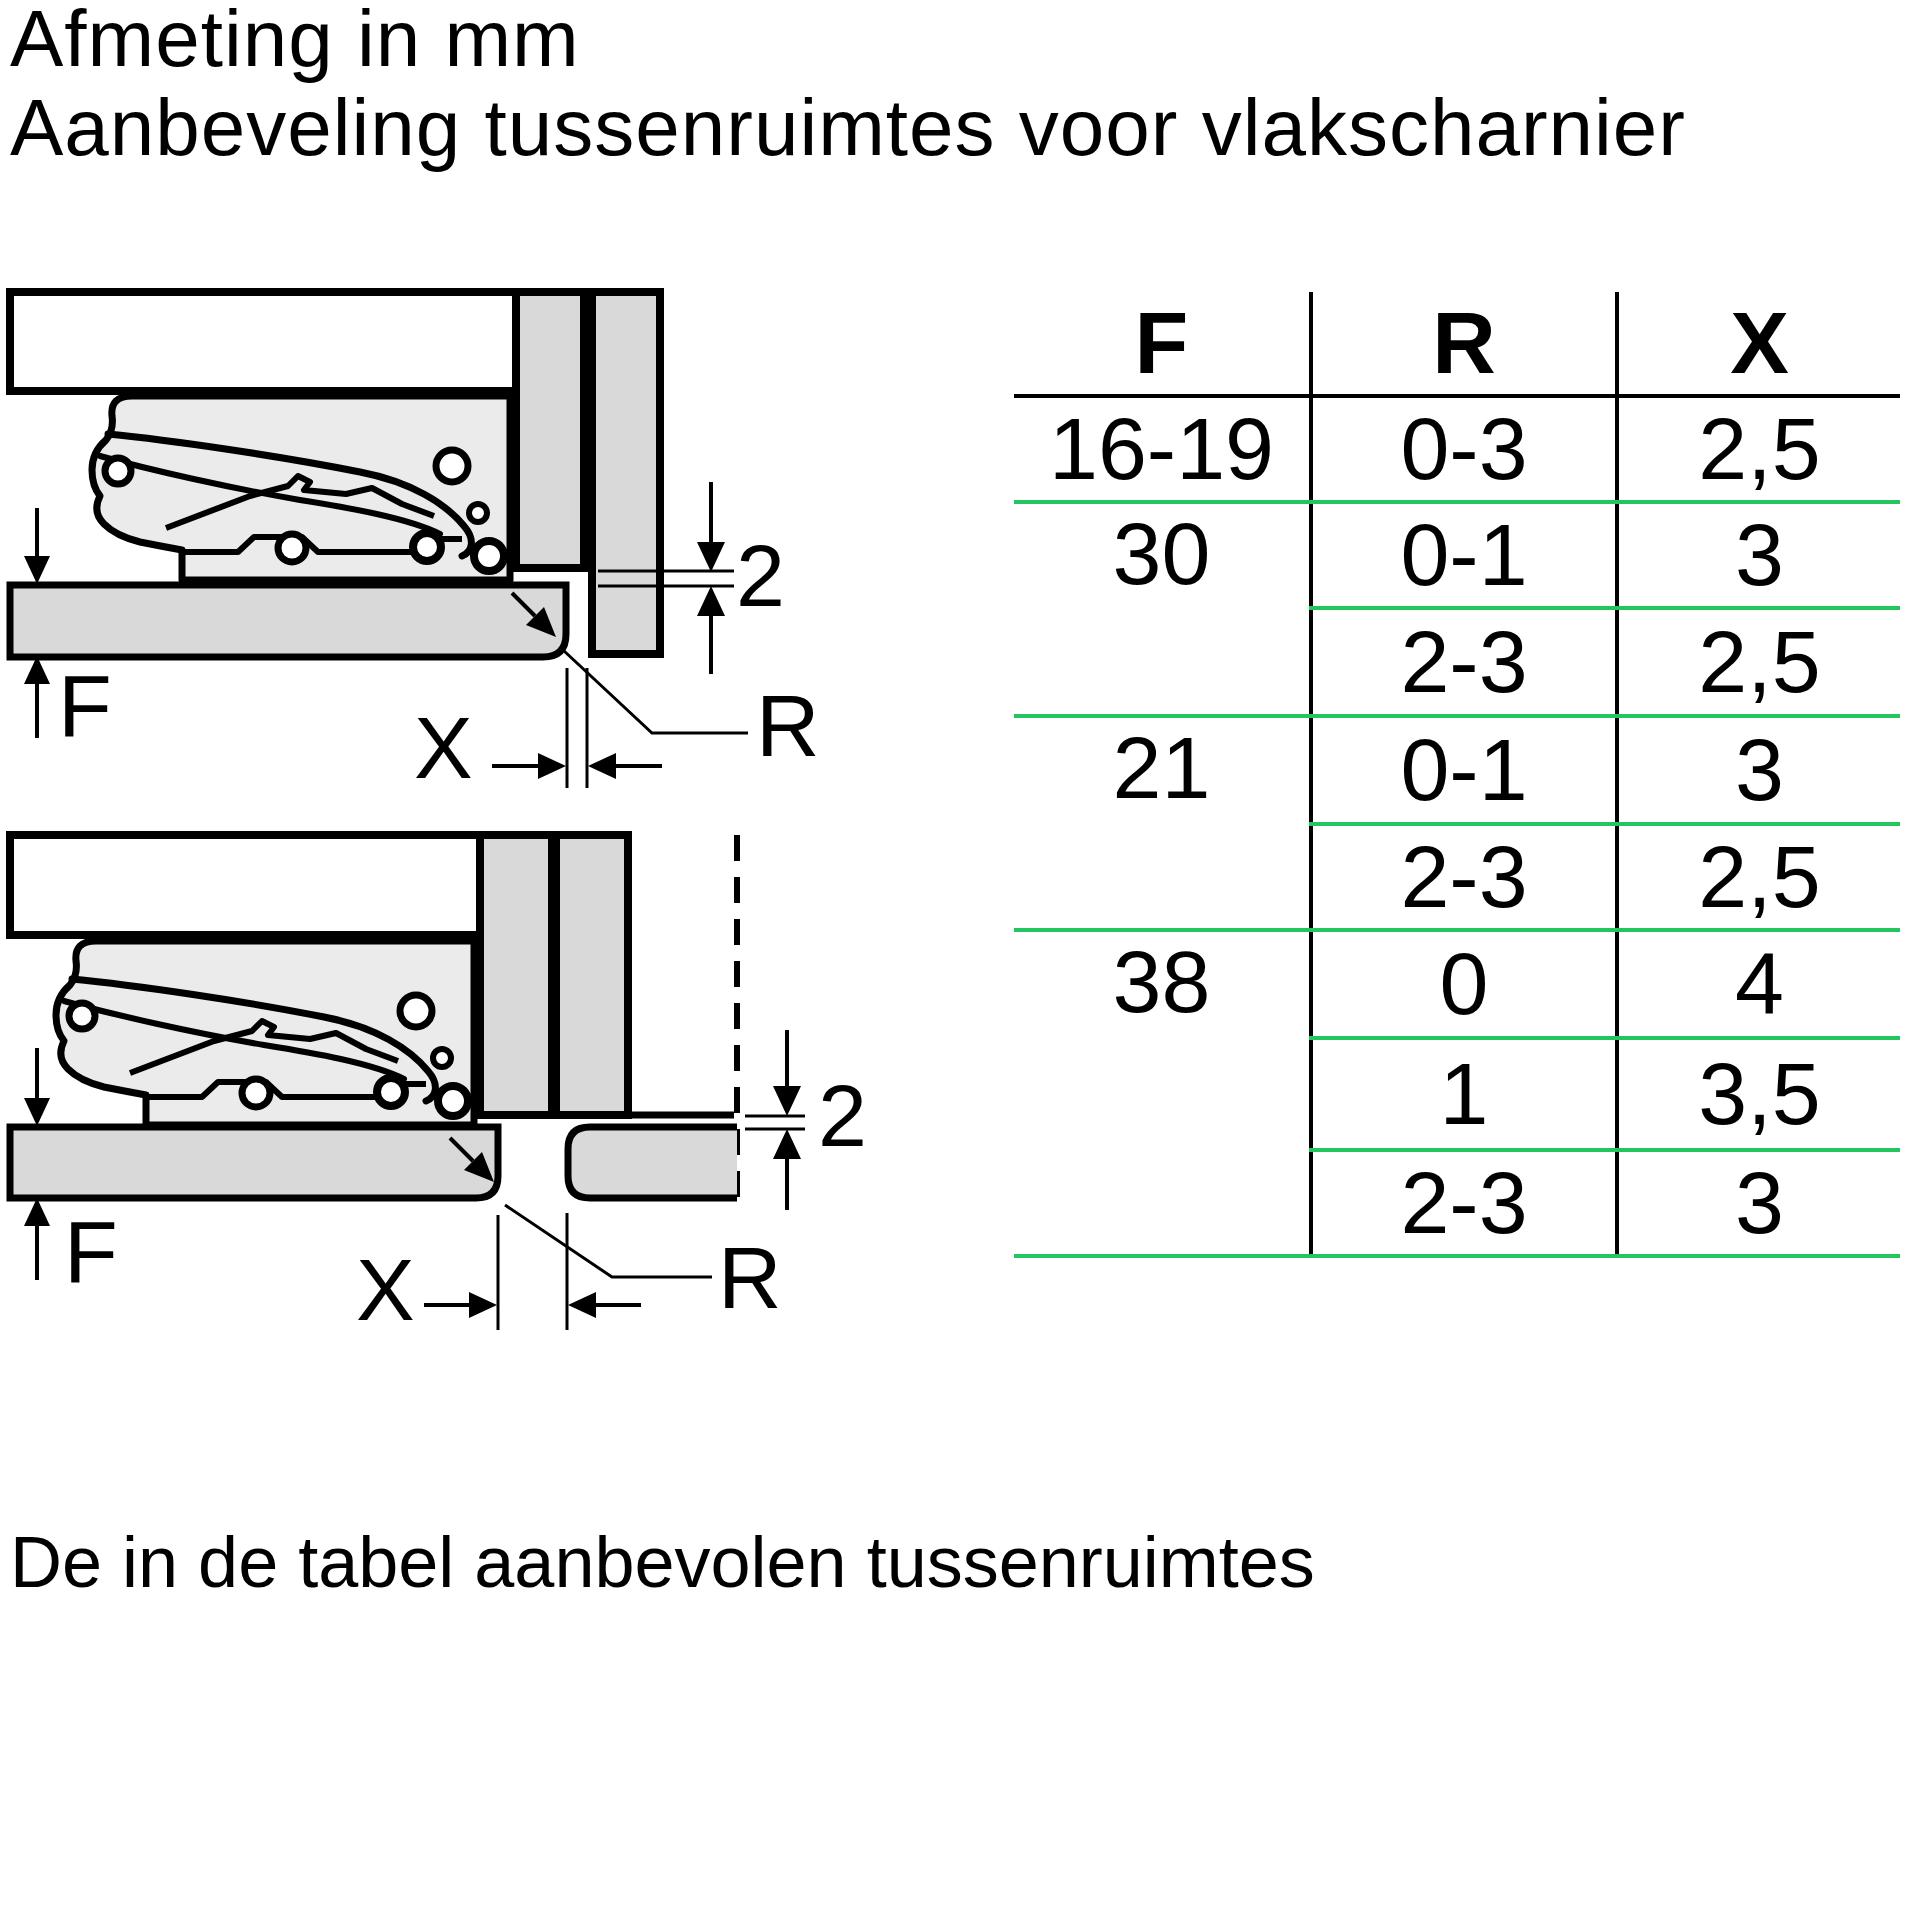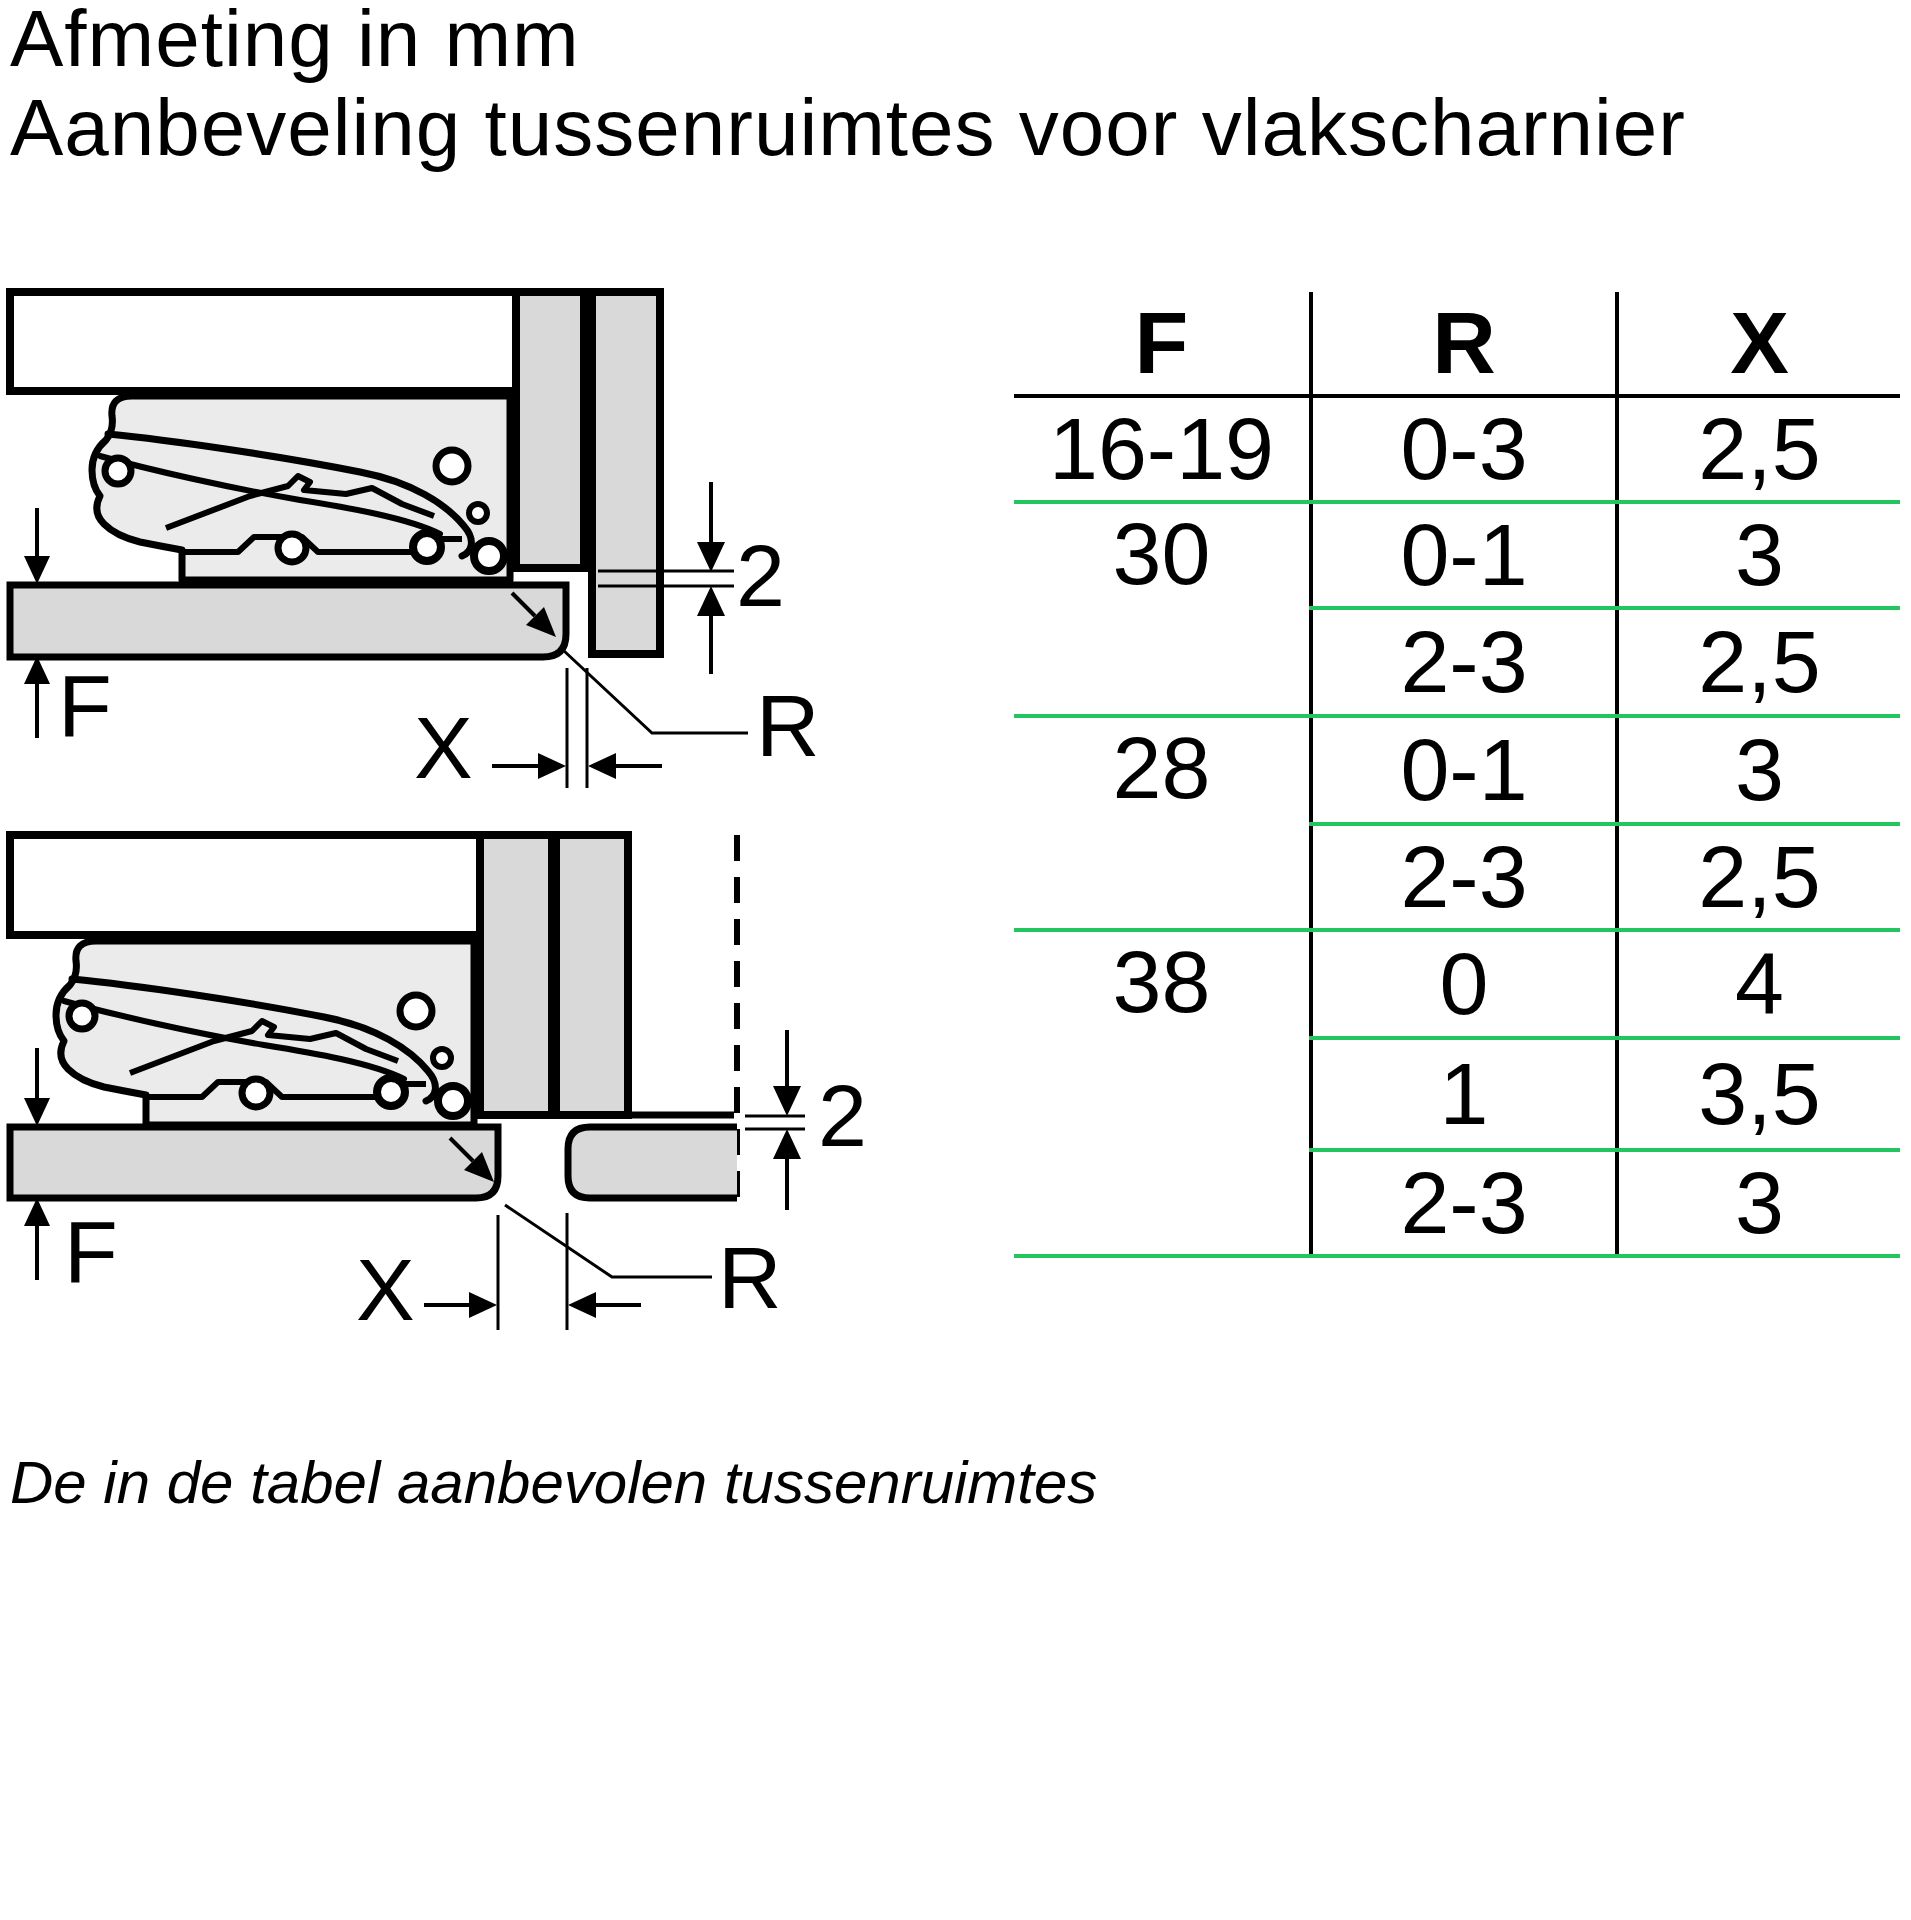--- a/index.html
+++ b/index.html
@@ -1,21 +1,21 @@
 <!DOCTYPE html>
 <html><head>
 <meta charset="utf-8">
 <style>
   html,body{margin:0;padding:0;background:#fff;}
   body{width:1911px;height:1920px;position:relative;font-family:"Liberation Sans",sans-serif;color:#000;overflow:hidden;}
   .abs{position:absolute;}
   
   #title{left:10px;top:-6px;font-size:80px;line-height:89px;letter-spacing:1px;white-space:nowrap;}
   
-  #paragraph{left:10px;top:1437px;font-size:60px;line-height:92px;white-space:nowrap;font-style:italic;}
+  #paragraph{left:10px;top:1516px;font-size:72px;line-height:92px;white-space:nowrap;}
   
   #spec-table-wrap{left:1014px;top:292px;}
   table{border-collapse:collapse;table-layout:fixed;}
   col.c-f{width:297px;} col.c-r{width:306px;} col.c-x{width:283px;}
   th,td{padding:0;text-align:center;font-size:88px;font-weight:normal;vertical-align:middle;}
   th{font-weight:bold;}
   th{border-bottom:4px solid #000;}
   td{border-bottom:4px solid #22c55e;}
   .bl{border-left:4px solid #000;}
   td.fcell{vertical-align:top;line-height:100px;}
@@ -144,21 +144,21 @@
     <tr class="r2">
       <td class="fcell" rowspan="2">30</td>
       <td class="bl">0-1</td>
       <td class="bl">3</td>
     </tr>
     <tr class="r3">
       <td class="bl">2-3</td>
       <td class="bl">2,5</td>
     </tr>
     <tr class="r4">
-      <td class="fcell" rowspan="2">28</td>
+      <td class="fcell" rowspan="2">21</td>
       <td class="bl">0-1</td>
       <td class="bl">3</td>
     </tr>
     <tr class="r5">
       <td class="bl">2-3</td>
       <td class="bl">2,5</td>
     </tr>
     <tr class="r6">
       <td class="fcell" rowspan="3">38</td>
       <td class="bl">0</td>

